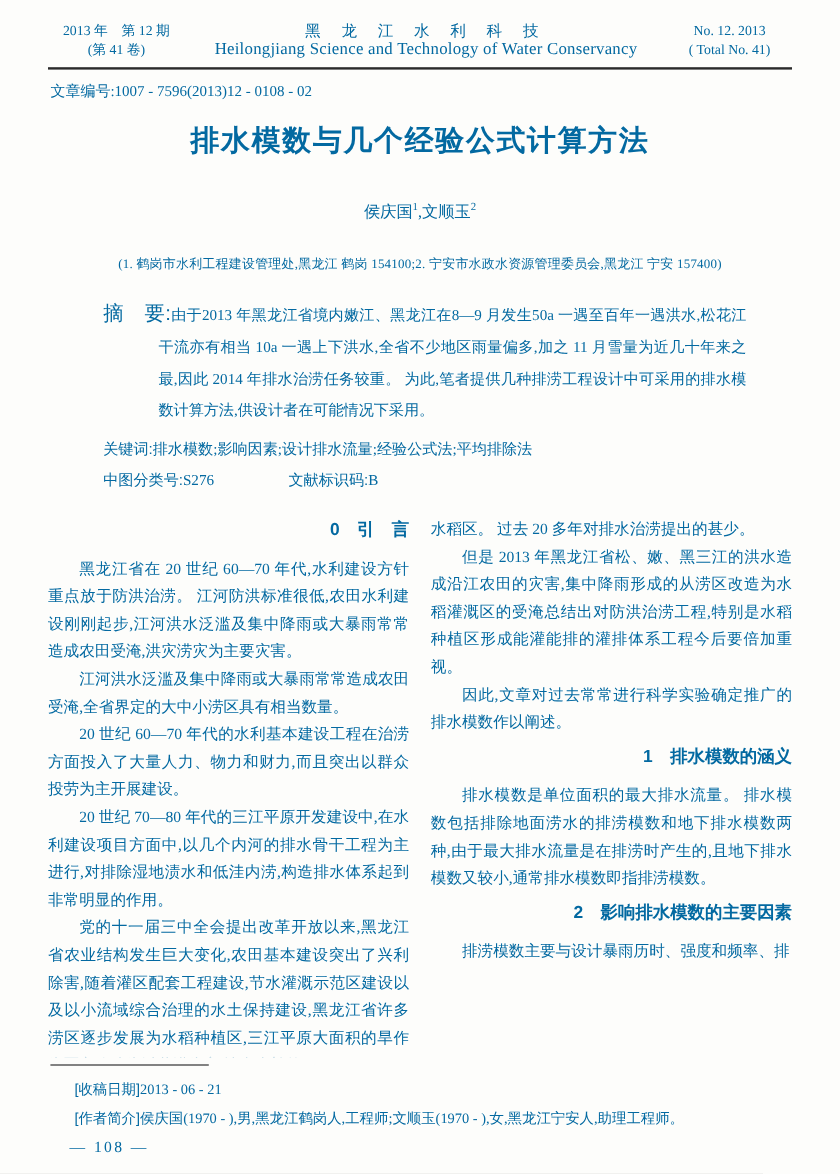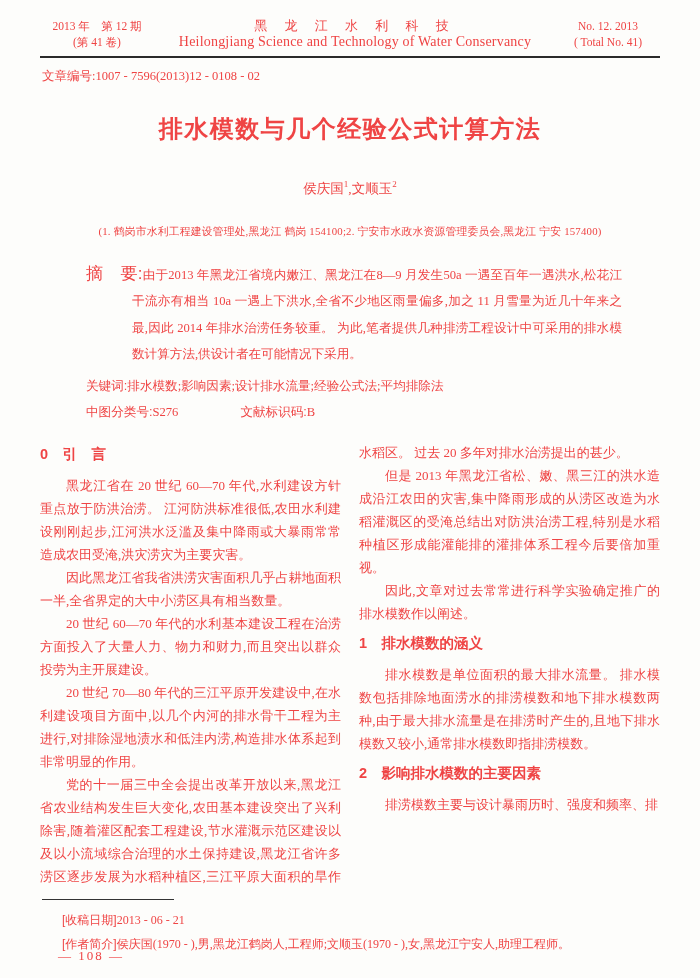--- a/index.html
+++ b/index.html
@@ -1,21 +1,21 @@
 <!DOCTYPE html>
 <html><head>
 <meta charset="utf-8">
 <style>
   * { margin: 0; padding: 0; box-sizing: border-box; }
   html, body { background: #e8e8e6; }
   .page {
     width: 700px; height: 978px;
     margin: 0 auto;
     background: #fdfdfb;
-    color: #ef4444;
+    color: #0369a1;
     font-family: "Liberation Serif", "DejaVu Serif", serif;
     padding: 16px 40px 0 40px;
     position: relative;
     overflow: hidden;
   }
   .cn-bold { font-family: "Liberation Sans", "DejaVu Sans", sans-serif; font-weight: normal; }
 
   
   .journal-header {
     display: flex; justify-content: space-between; align-items: flex-start;
@@ -33,21 +33,21 @@
   .article-id { margin: 10px 0 0 2px; font-size: 12.5px; }
   .article-id .cn-bold { font-size: 12.5px; }
 
   
   .title {
     text-align: center;
     font-family: "Liberation Sans", "DejaVu Sans", sans-serif;
     font-weight: bold;
     font-size: 24px;
     letter-spacing: 1.5px;
-    margin-top: 28px;
+    margin-top: 16px;
   }
   .authors { text-align: center; font-size: 13.5px; margin-top: 34px; }
   .authors sup { font-size: 9px; vertical-align: super; }
   .affiliation { text-align: center; font-size: 10.8px; margin-top: 27px; letter-spacing: 0.2px; }
 
   
   .meta { margin: 22px 38px 0 46px; font-size: 12.6px; }
   .abstract {
     line-height: 26.5px;
     text-align: justify;
@@ -67,21 +67,21 @@
   }
   .col { width: 301px; font-size: 13px; line-height: 23px; text-align: justify; }
   .col p { text-indent: 2em; }
   .col p.no-indent { text-indent: 0; }
   .sec-heading {
     font-family: "Liberation Sans", "DejaVu Sans", sans-serif;
     font-weight: bold;
     font-size: 14.5px;
     margin: 7px 0 8px 0;
     text-indent: 0 !important;
-    text-align: left;
+    text-align: right;
   }
   .sec-heading.first { margin-top: 2px; }
   .ref-sup { font-size: 9px; vertical-align: super; }
 
   
   .footnote-rule { width: 132px; border-top: 1px solid #333; margin: 6px 0 8px 2px; }
   .footnotes { font-size: 12px; line-height: 24.5px; margin-left: 22px; margin-right: 0; }
   .fn-line .cn-bold { font-size: 12px; }
   .fn-bio { padding-left: 66px; text-indent: -66px; text-align: justify; }
 
@@ -135,21 +135,21 @@
       <span>
         <span class="cn-bold">文献标识码:</span><span>B</span>
       </span>
     </div>
   </div>
 
   <div class="columns">
     <div class="col">
       <div class="sec-heading first">0　引　言</div>
       <p>黑龙江省在 20 世纪 60—70 年代,水利建设方针重点放于防洪治涝。 江河防洪标准很低,农田水利建设刚刚起步,江河洪水泛滥及集中降雨或大暴雨常常造成农田受淹,洪灾涝灾为主要灾害。</p>
-      <p>因此黑龙江省我省洪涝灾害面积几乎占耕地面积一半,全省界定的大中小涝区具有相当数量。</p>
+      <p>江河洪水泛滥及集中降雨或大暴雨常常造成农田受淹,全省界定的大中小涝区具有相当数量。</p>
       <p>20 世纪 60—70 年代的水利基本建设工程在治涝方面投入了大量人力、物力和财力,而且突出以群众投劳为主开展建设。</p>
       <p>20 世纪 70—80 年代的三江平原开发建设中,在水利建设项目方面中,以几个内河的排水骨干工程为主进行,对排除湿地渍水和低洼内涝,构造排水体系起到非常明显的作用。</p>
       <p>党的十一届三中全会提出改革开放以来,黑龙江省农业结构发生巨大变化,农田基本建设突出了兴利除害,随着灌区配套工程建设,节水灌溉示范区建设以及以小流域综合治理的水土保持建设,黑龙江省许多涝区逐步发展为水稻种植区,三江平原大面积的旱作为区亦改造为以井灌为主,地表水补的</p>
     </div>
     <div class="col">
       <p class="no-indent">水稻区。 过去 20 多年对排水治涝提出的甚少。</p>
       <p>但是 2013 年黑龙江省松、嫩、黑三江的洪水造成沿江农田的灾害,集中降雨形成的从涝区改造为水稻灌溉区的受淹总结出对防洪治涝工程,特别是水稻种植区形成能灌能排的灌排体系工程今后要倍加重视。</p>
       <p>因此,文章对过去常常进行科学实验确定推广的排水模数作以阐述。</p>
       <div class="sec-heading">1　排水模数的涵义</div>
       <p>排水模数是单位面积的最大排水流量。 排水模数包括排除地面涝水的排涝模数和地下排水模数两种,由于最大排水流量是在排涝时产生的,且地下排水模数又较小,通常排水模数即指排涝模数。</p>

